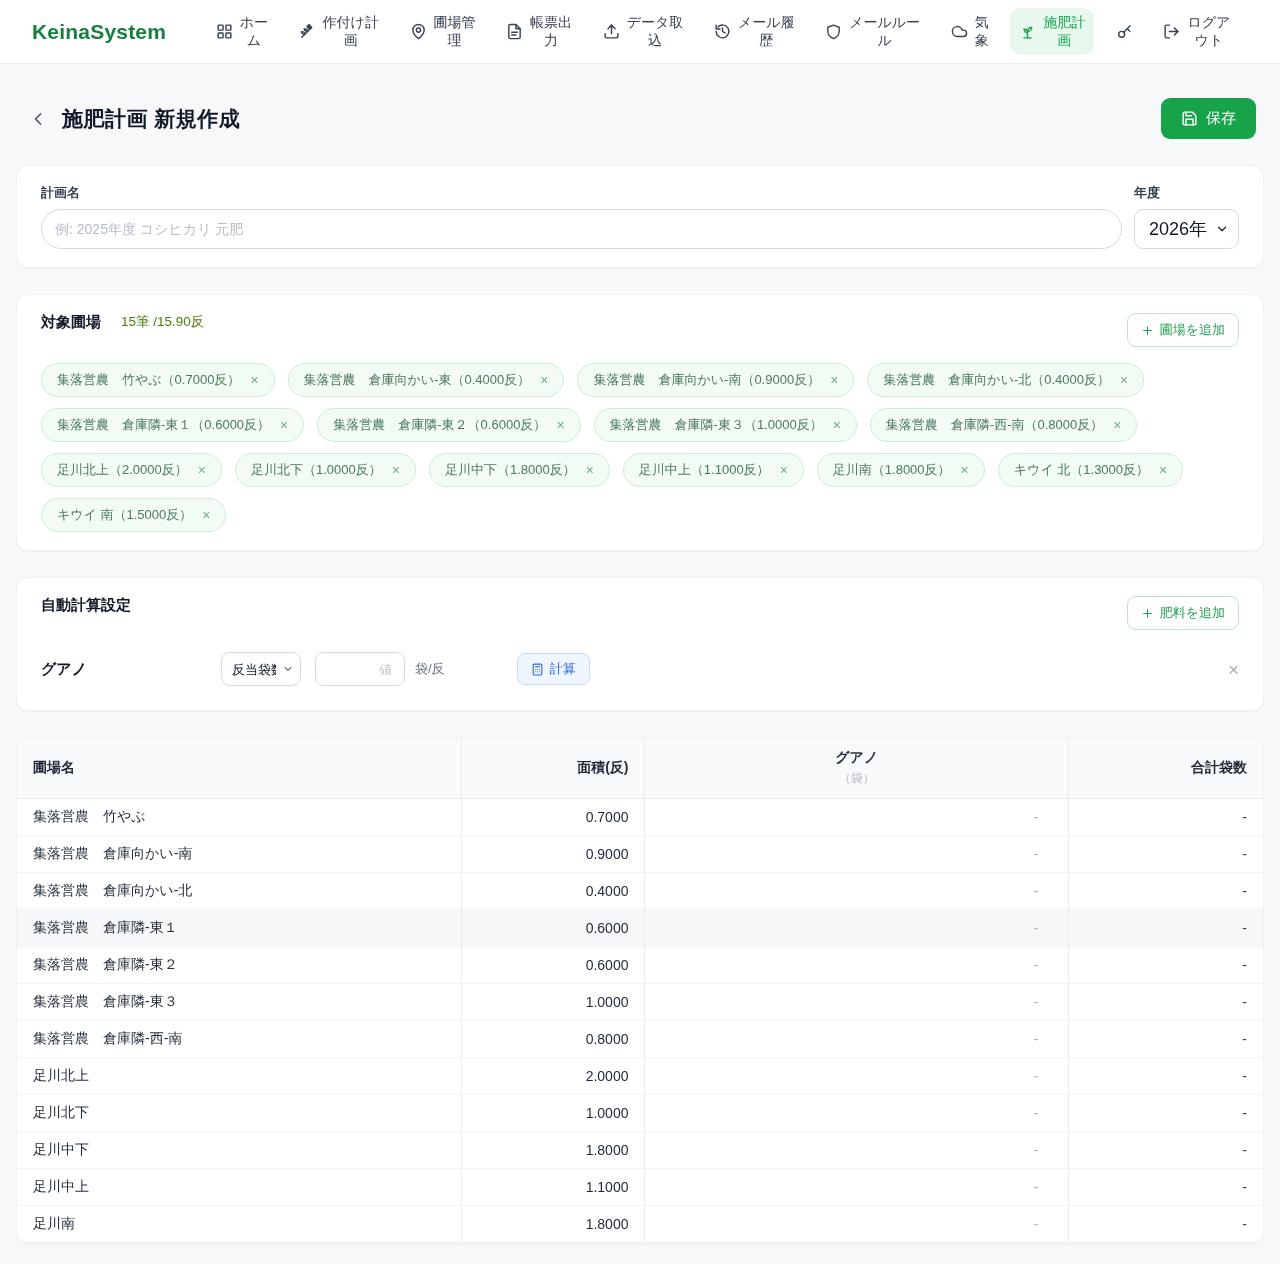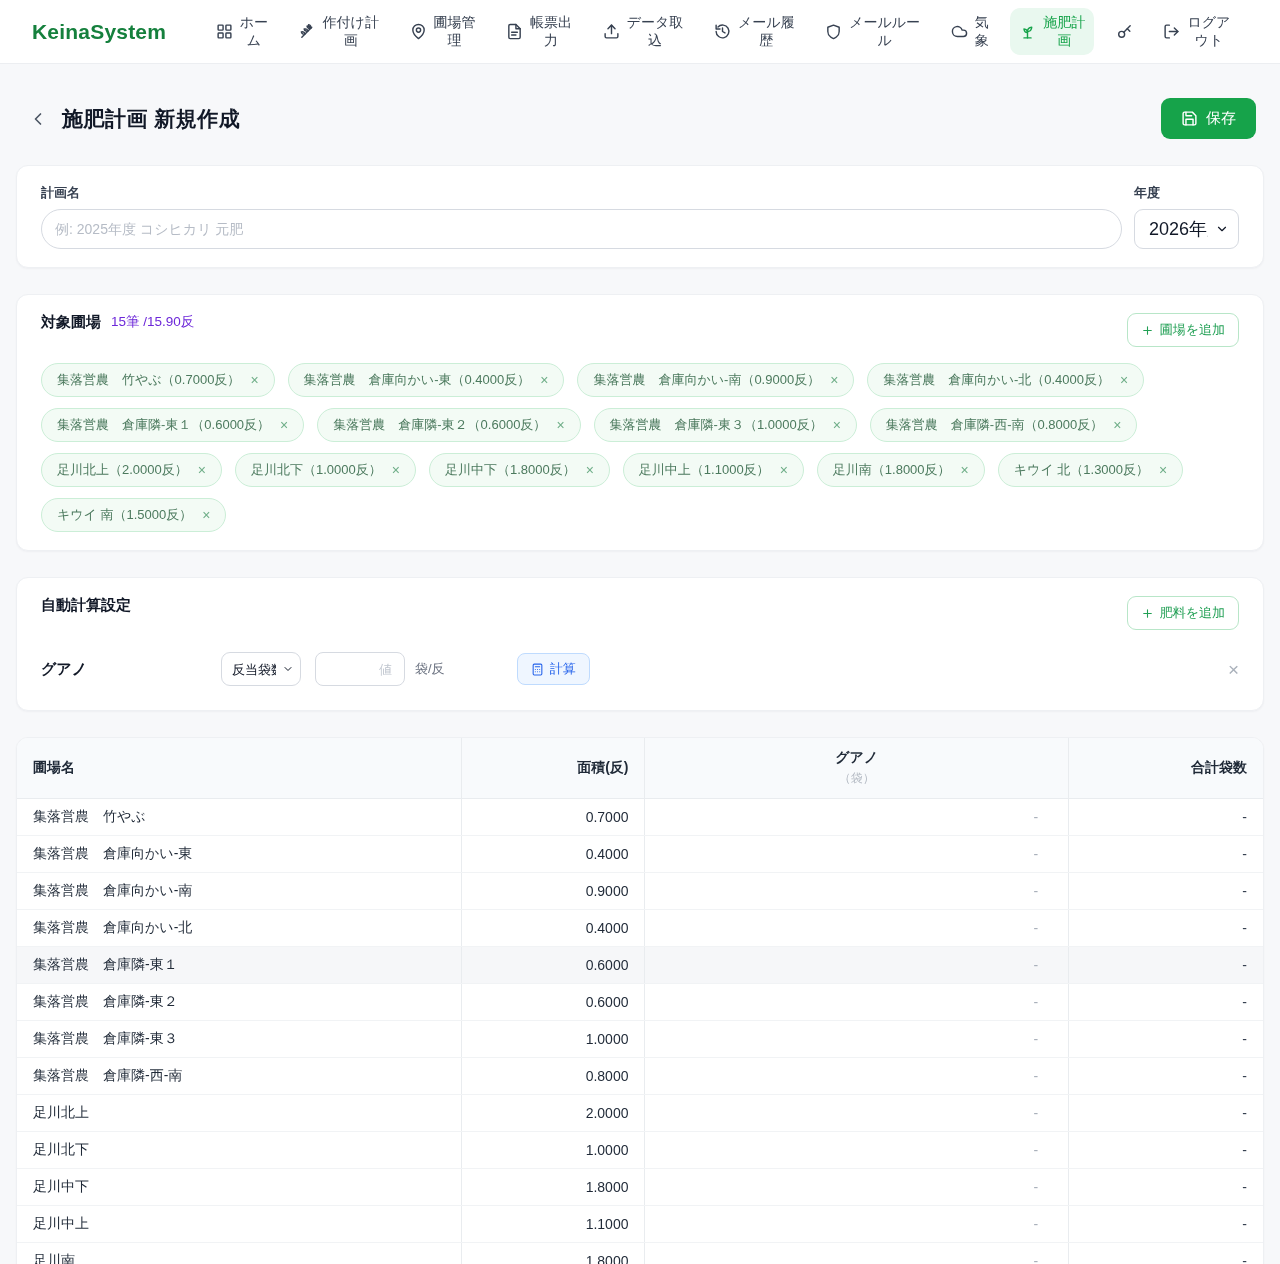--- a/index.html
+++ b/index.html
@@ -35,21 +35,21 @@
   .t-input::placeholder { color:#b6bcc6; }
   .select-wrap { position:relative; }
   .select-wrap select { appearance:none; -webkit-appearance:none; height:40px; border:1px solid #d6dae1; border-radius:9px; background:#fff; font-family:inherit; font-size:18px; color:#111827; padding:0 30px 0 14px; width:100%; cursor:pointer; }
   .select-wrap svg { position:absolute; right:10px; top:50%; transform:translateY(-50%); width:14px; height:14px; color:#111827; pointer-events:none; }
   .w-year { width:105px; }
   .w-variety { width:192px; }
 
   
   .sec-head { display:flex; align-items:flex-start; }
   .sec-title { font-size:15px; font-weight:bold; }
-  .sec-sub { font-size:13.5px; color:#6d28d9; margin-left:10px; }
+  .sec-sub { font-size:13.5px; color:#4d7c0f; margin-left:20px; }
   .add-btn { margin-left:auto; display:inline-flex; align-items:center; gap:6px; background:#fff; color:#22a055; border:1px solid #b8e6c8; border-radius:9px; font-size:13px; padding:7px 13px; cursor:pointer; font-family:inherit; }
   .add-btn svg { width:13px; height:13px; }
 
   .tags { display:flex; flex-wrap:wrap; gap:11px 13px; margin-top:16px; }
   .tag { display:inline-flex; align-items:center; gap:10px; background:#f3fbf5; border:1px solid #cbeed7; border-radius:999px; padding:7px 15px; font-size:13px; color:#4c7a5e; }
   .tag-x { border:none; background:none; color:#6fae88; font-size:14px; cursor:pointer; padding:0; line-height:1; font-family:inherit; }
 
   
   .calc-row { display:flex; align-items:center; margin-top:22px; padding-bottom:6px; }
   .fert-name { font-size:15px; font-weight:bold; width:180px; }
@@ -421,26 +421,20 @@
       </thead>
       <tbody>
 
           <tr>
             <td class="c-name">集落営農　竹やぶ</td>
             <td class="c-area">0.7000</td>
             <td class="c-guano">-</td>
             <td class="c-total">-</td>
           </tr>
 
-          <tr>
-            <td class="c-name">集落営農　倉庫向かい-東</td>
-            <td class="c-area">0.4000</td>
-            <td class="c-guano">-</td>
-            <td class="c-total">-</td>
-          </tr>
 
           <tr>
             <td class="c-name">集落営農　倉庫向かい-南</td>
             <td class="c-area">0.9000</td>
             <td class="c-guano">-</td>
             <td class="c-total">-</td>
           </tr>
 
           <tr>
             <td class="c-name">集落営農　倉庫向かい-北</td>

